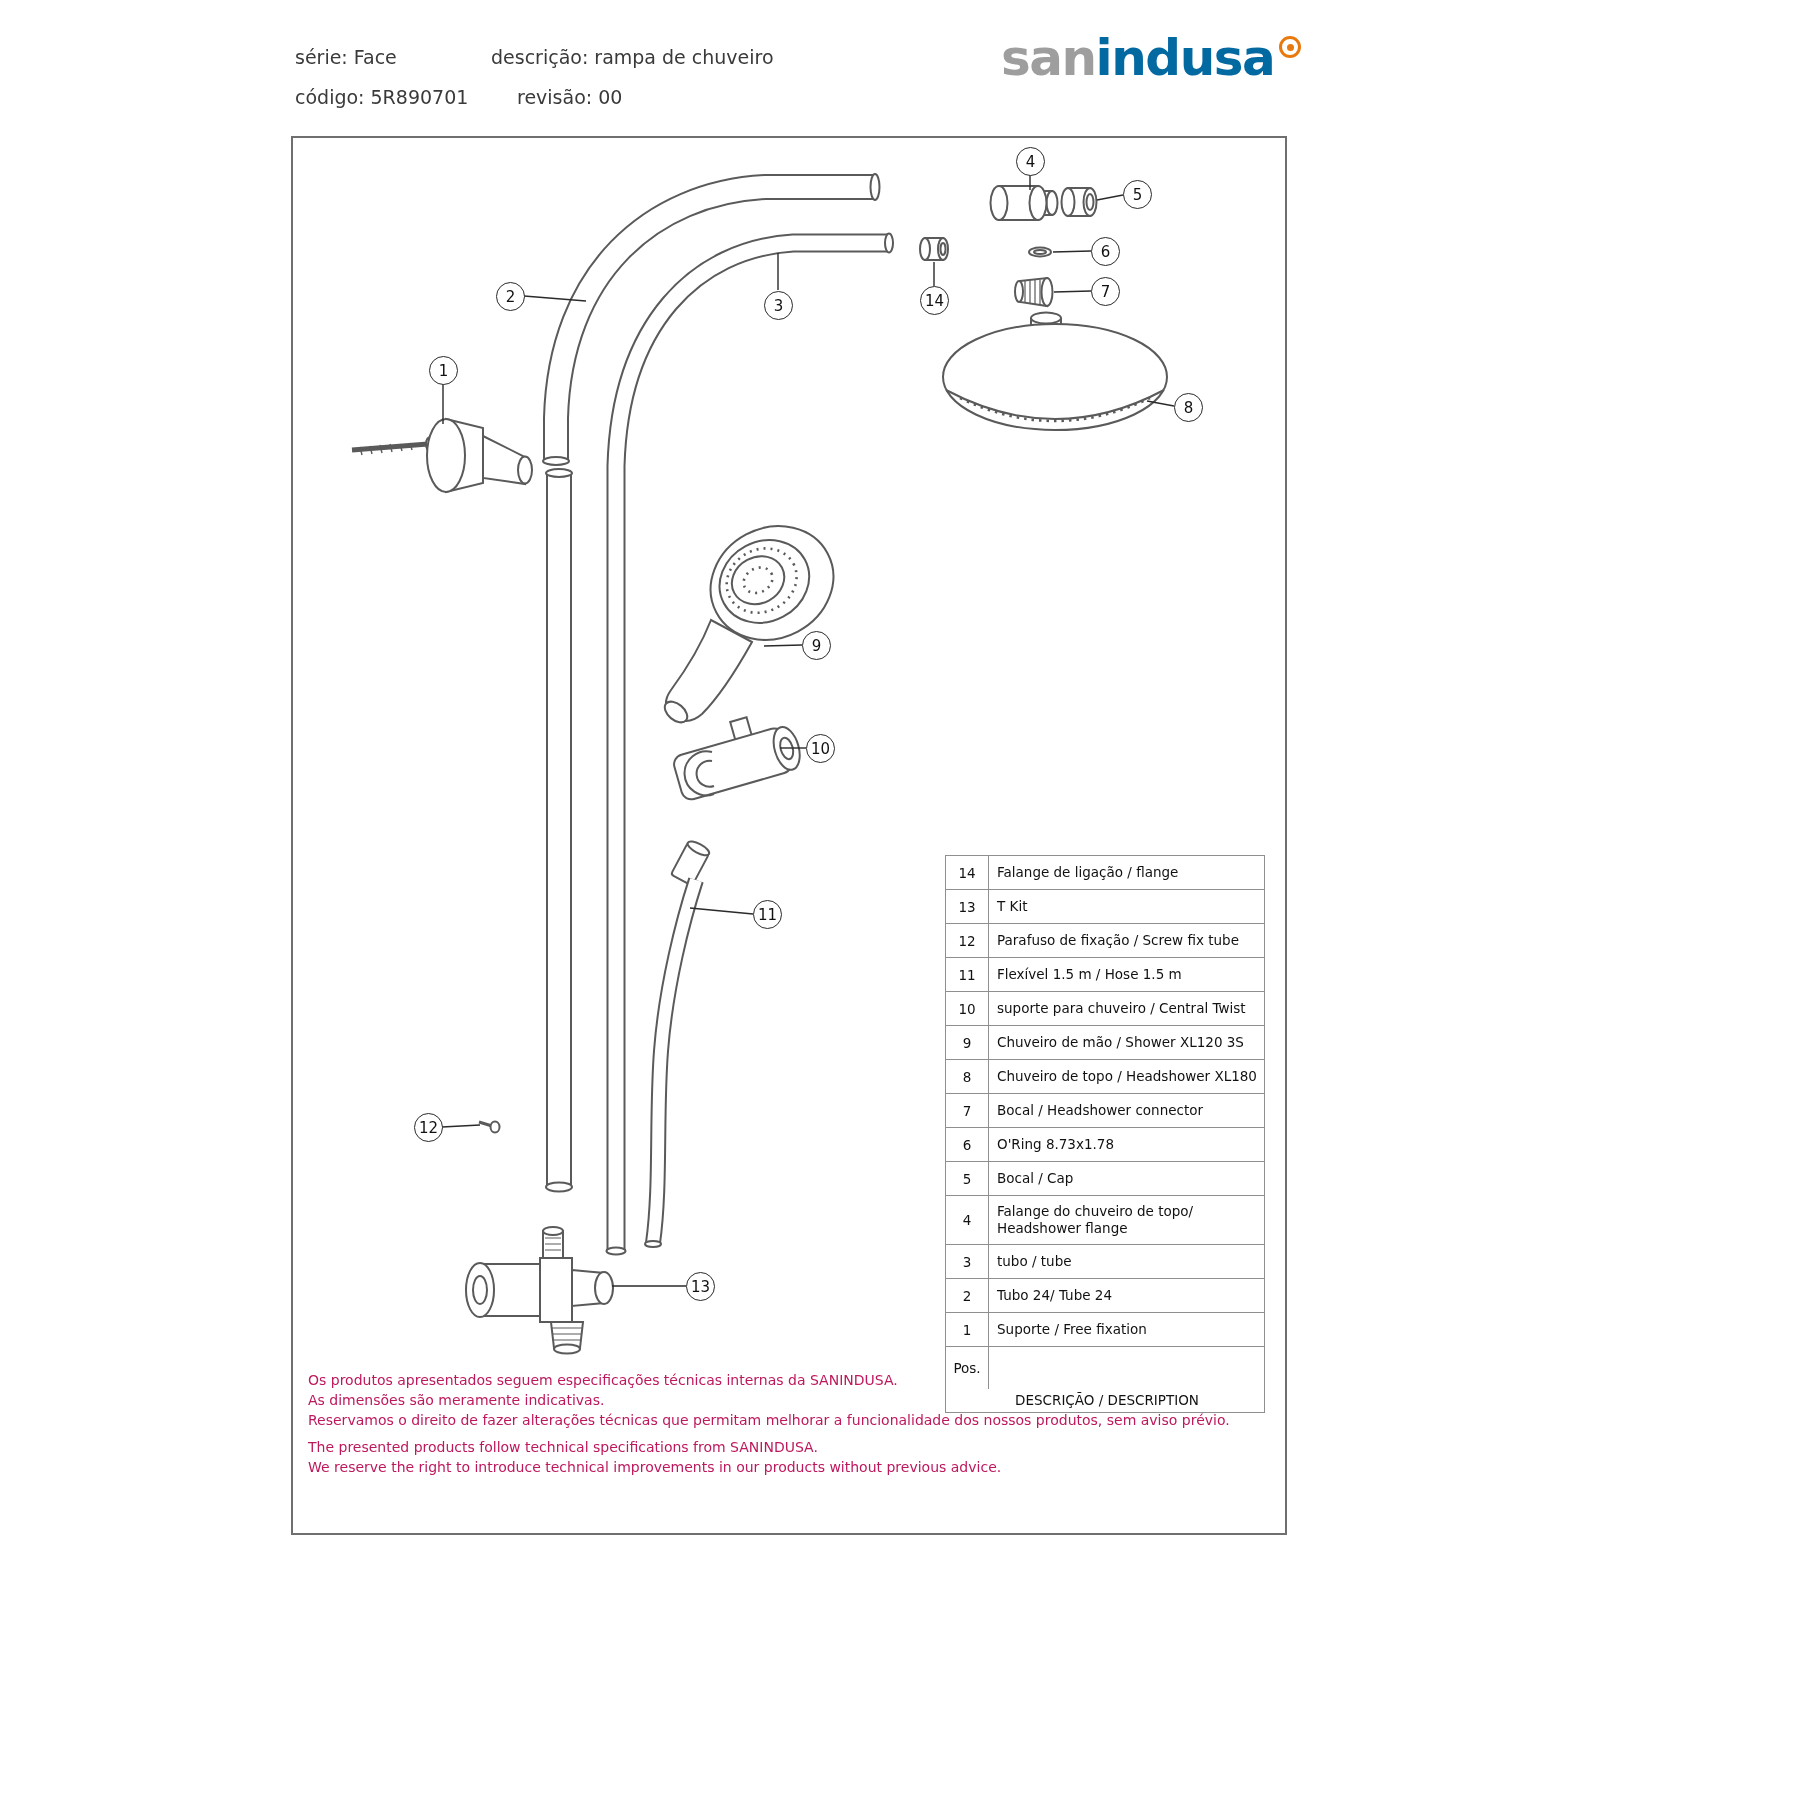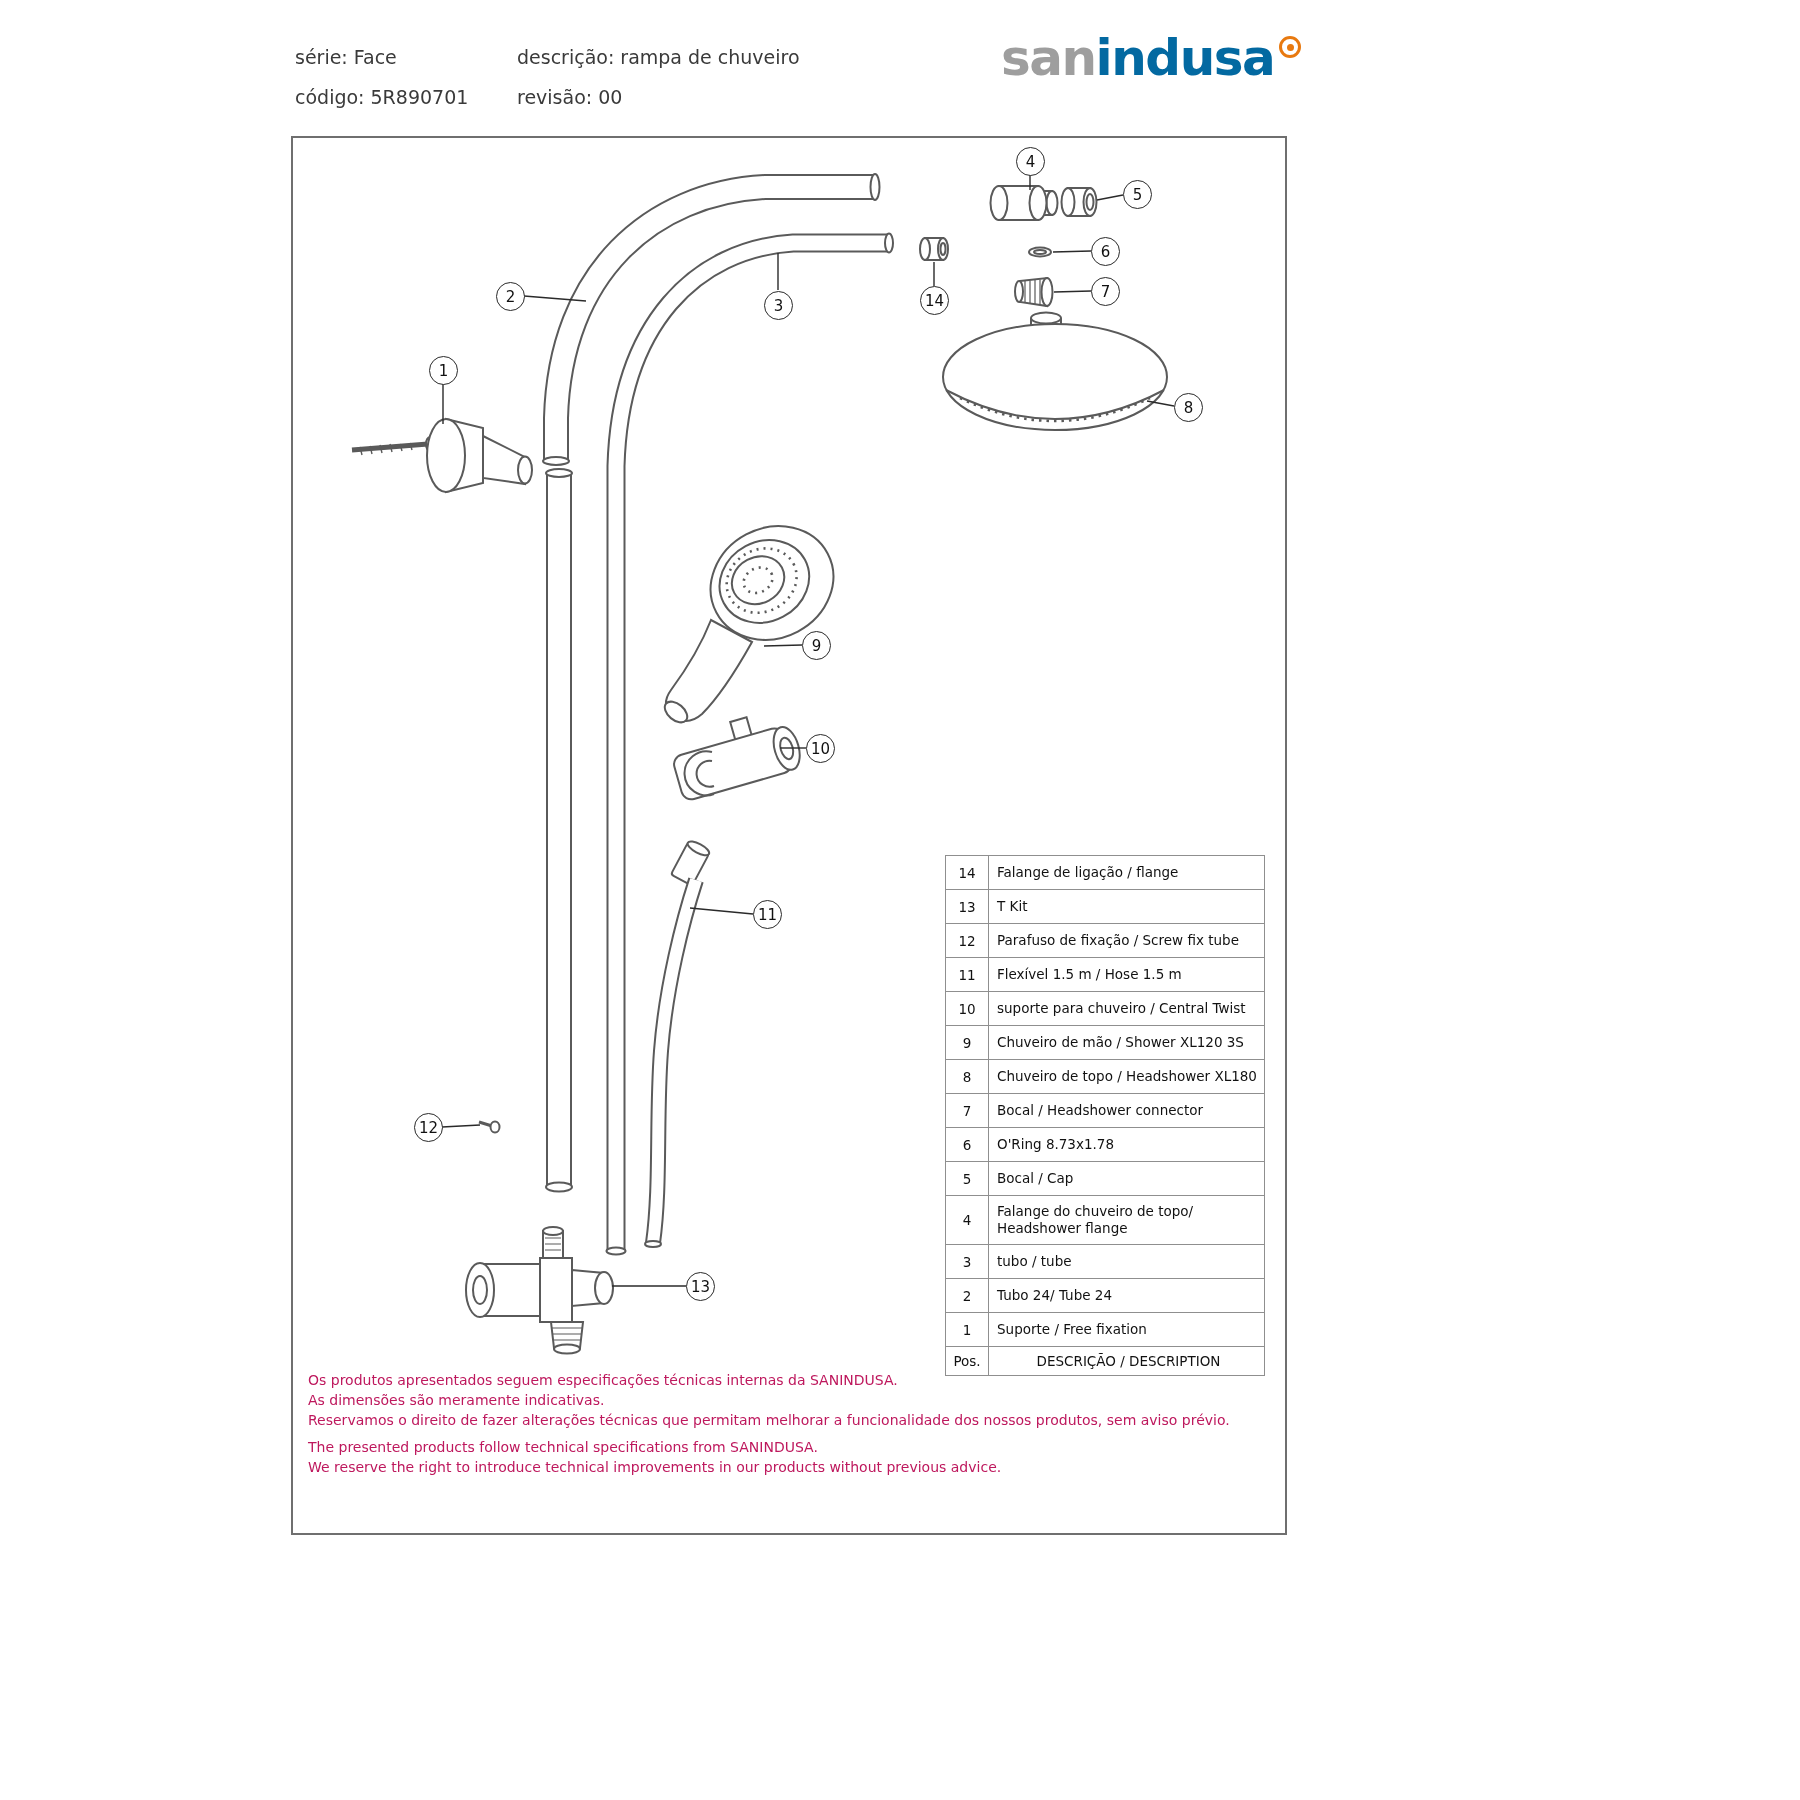--- a/index.html
+++ b/index.html
@@ -20,32 +20,32 @@
            background:#fff;display:flex;align-items:center;justify-content:center;
            font-size:15px;color:#111;z-index:3;}
   .parts-table{position:absolute;left:945px;top:855px;width:318px;border:1px solid #8f8f8f;
            font-size:13.5px;color:#111;background:#fff;z-index:2;}
   .pt-row{display:flex;align-items:stretch;border-bottom:1px solid #8f8f8f;min-height:33px;}
   .pt-row:last-child{border-bottom:0;}
   .pt-pos{width:42px;flex:0 0 42px;border-right:1px solid #8f8f8f;display:flex;
           align-items:center;justify-content:center;}
   .pt-desc{flex:1;display:flex;align-items:center;padding:3px 4px 3px 8px;line-height:1.25;}
   .pt-row.tall{min-height:48px;}
-  .pt-row.hdr-row{min-height:28px;}
+  .pt-row.hdr-row{min-height:28px;flex-direction:column;}
   .pt-row.hdr-row .pt-desc{justify-content:center;text-align:left;}
   .notes{position:absolute;left:308px;font-size:14px;line-height:20px;color:#be185d;z-index:2;}
   .notes-pt{top:1370px;}
   .notes-en{top:1437px;}
 </style>
 </head>
 <body>
 
 <div>
   <div class="hdr" style="left:295px;top:46px">série: Face</div>
-  <div class="hdr" style="left:517px;top:46px">descrição: rampa de chuveiro</div>
+  <div class="hdr" style="left:491px;top:46px">descrição: rampa de chuveiro</div>
   <div class="hdr" style="left:295px;top:86px">código: 5R890701</div>
   <div class="hdr" style="left:517px;top:86px">revisão: 00</div>
 </div>
 
 <div class="logo"><span class="lg1">san</span><span class="lg2">indusa</span><span class="rmark"></span></div>
 
 <div class="frame"></div>
 
 <svg class="diagram" width="1800" height="1800" viewBox="0 0 1800 1800">
 

